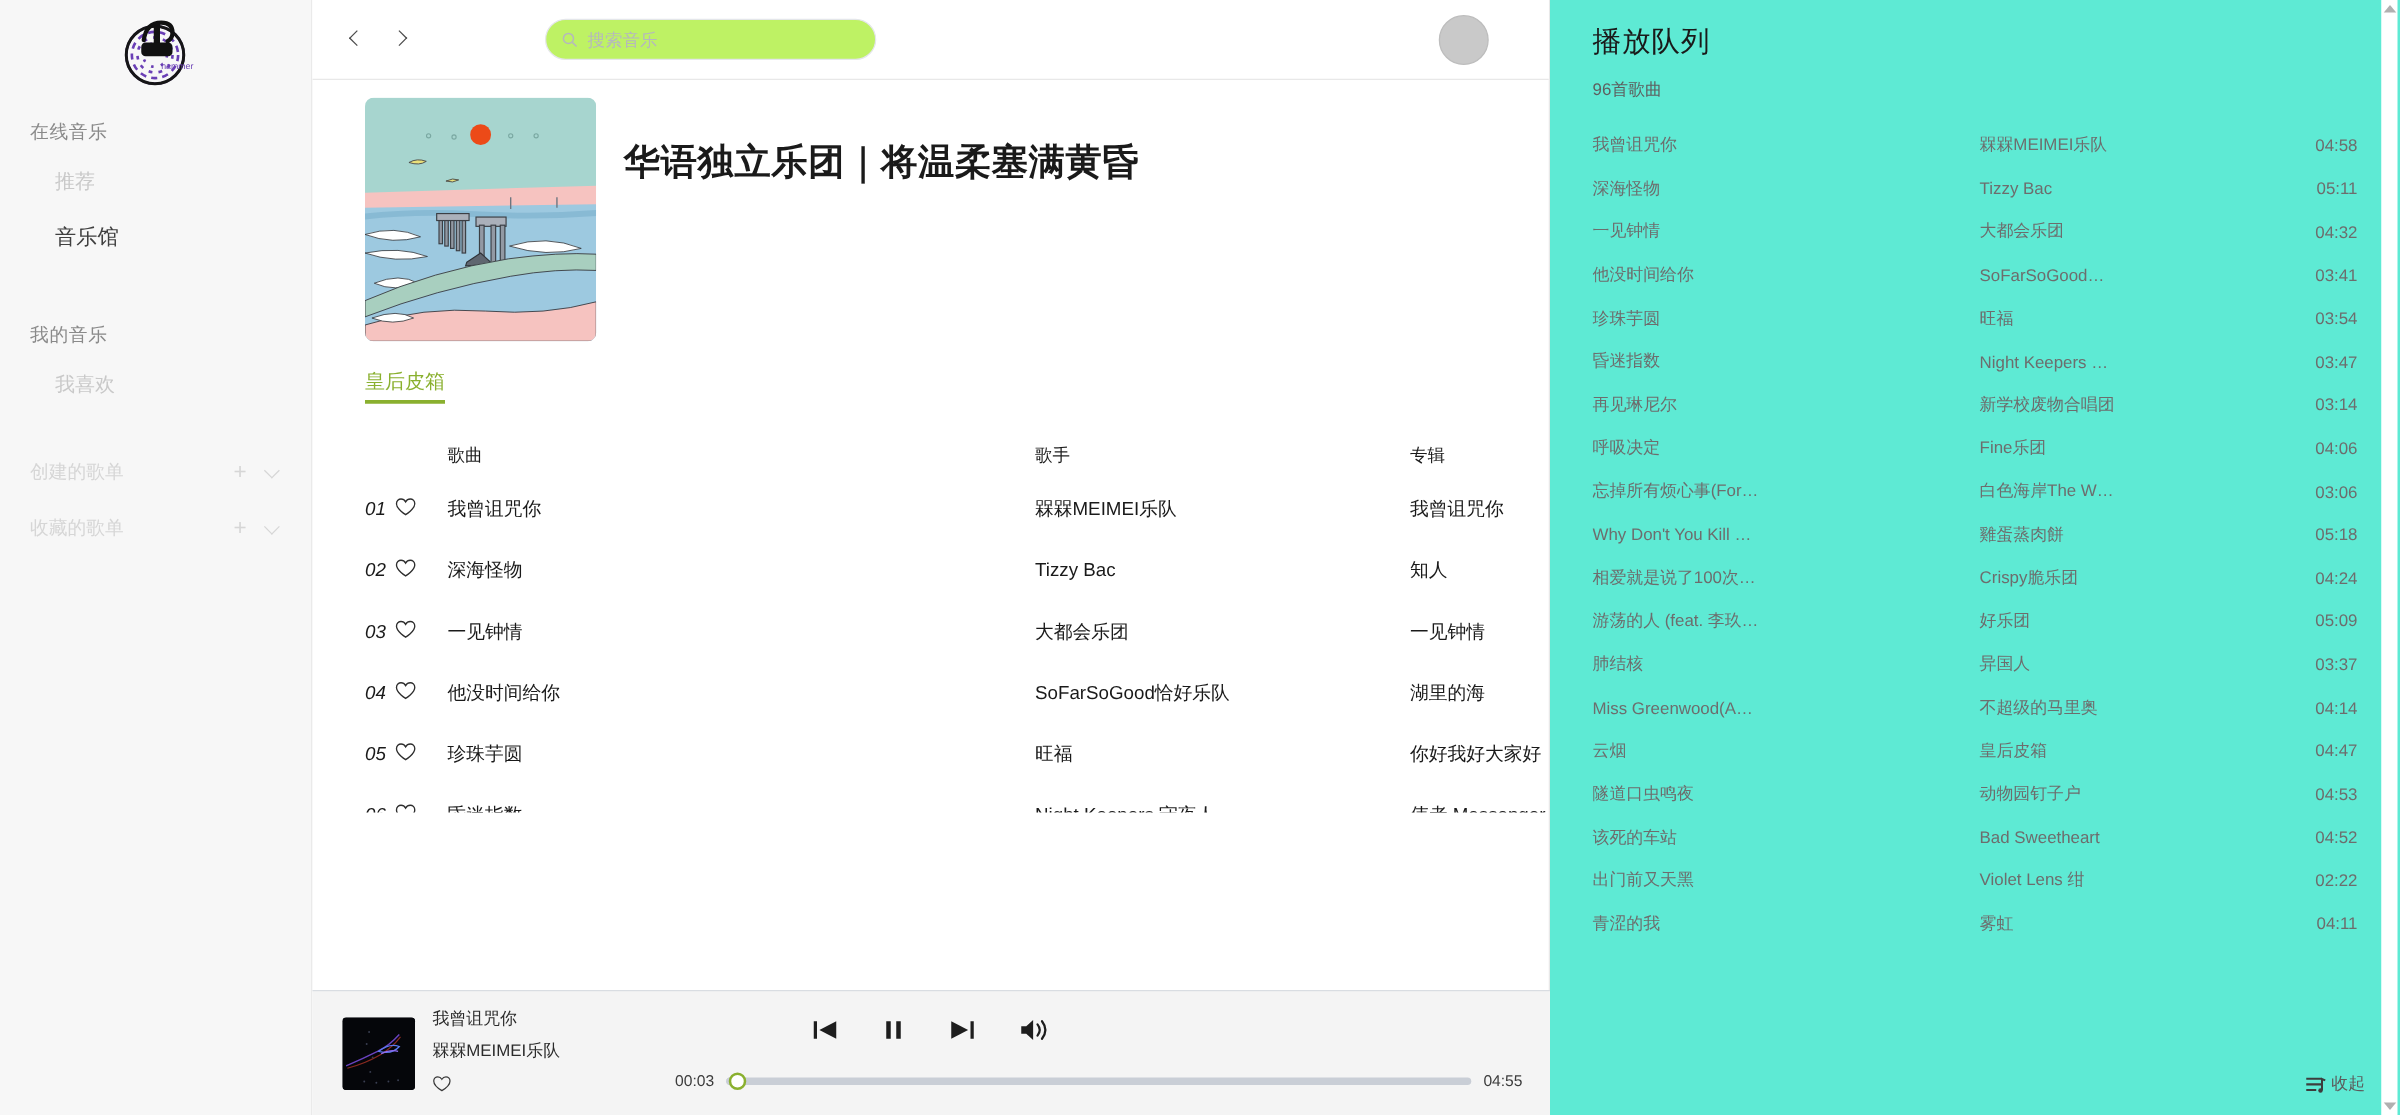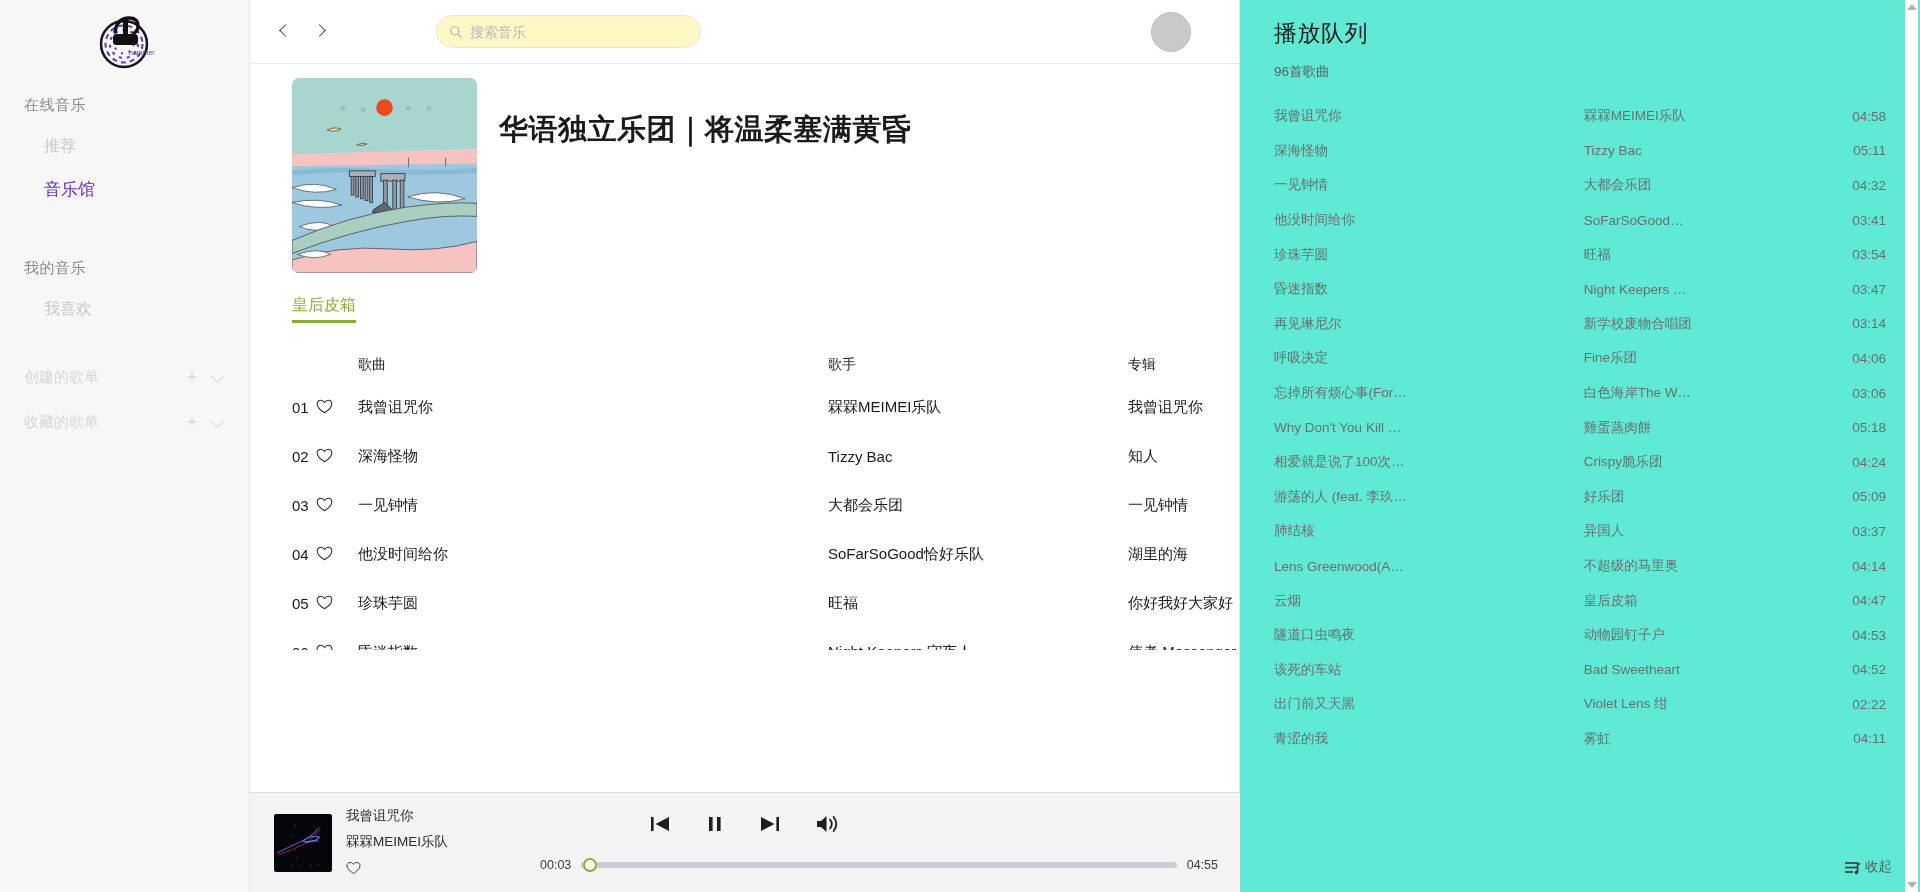--- a/index.html
+++ b/index.html
@@ -27,21 +27,21 @@
   .logo { width: 64px; height: 64px; position: relative; }
   .nav-group { margin-top: 8px; font-family: Liberation Serif, serif; }
   .nav-group-title {
     font-size: 15px; color: #8a8a8a;
     padding: 10px 0 10px 24px; letter-spacing: .5px;
   }
   .nav-item {
     font-size: 16px; padding: 11px 0 11px 44px;
     color: #c9c9c9; cursor: pointer; line-height: 1.2;
   }
-  .nav-item.active { color: #6d28d9; font-size: 17px; padding-top: 14px; padding-bottom: 14px;}
+  .nav-item.active { color: #404040; font-size: 17px; padding-top: 14px; padding-bottom: 14px;}
   .nav-spacer { height: 26px; }
   .nav-section-row {
     display: flex; align-items: center;
     padding: 12px 18px 12px 24px;
     color: #d6d6d6; font-size: 15px; cursor: pointer;
   }
   .nav-section-row .label { flex: 1; }
   .nav-section-row .act {
     width: 26px; text-align: center; color: #d6d6d6; font-size: 18px;
     display:inline-flex; align-items:center; justify-content:center;
@@ -75,21 +75,21 @@
     width:8px; height:8px; border-left:1.7px solid #4a4a4a; border-bottom:1.7px solid #4a4a4a;
     transform: rotate(45deg);
   }
   .arrow.right::after{
     transform: rotate(-135deg); left:1px;
   }
   .search-box {
     margin-left: 100px;
     width: 265px; height: 33px; border: 1px solid #e4e6ea;
     border-radius: 17px; display: flex; align-items: center;
-    padding: 0 12px; background: #fef9c3;
+    padding: 0 12px; background: #bef264;
   }
   .search-box svg { flex: 0 0 14px; margin-right: 7px; }
   .search-box input {
     border: none; outline: none; font-size: 14px;
     color: #333; width: 100%;
     font-family: "Liberation Sans", sans-serif; background: transparent;
   }
   .search-box input::placeholder { color: #b5b8bd; }
   .avatar {
     width: 40px; height: 40px; border-radius: 50%;
@@ -126,21 +126,21 @@
   }
 
   table.songs { width: 100%; border-collapse: collapse; margin-top: 24px; }
   table.songs th {
     font-size: 14px; font-weight: normal; color: #1a1a1a;
     text-align: left; padding: 9px 0 9px 0; white-space: nowrap;
   }
   table.songs td {
     font-size: 15px; color: #1a1a1a; padding: 15px 0; white-space: nowrap;
   }
-  .c-idx { width: 66px; padding-left: 42px !important; color:#3a3a3a; font-size:14px; }
+  .c-idx { width: 66px; padding-left: 42px !important; color:#3a3a3a; font-size:14px;font-style:italic; }
   .c-like{ width: 42px; }
   .c-name{ width: 470px; }
   .c-artist{ width: 300px; }
   .c-album{ width: auto; }
   .heart { cursor: pointer; display:inline-block; }
 
   
   .queue {
     flex: 1; height: 892px; background: #5eead4;
     position: relative; padding: 0;
@@ -488,21 +488,21 @@
               <td class="q-name">游荡的人 (feat. 李玖…</td>
               <td class="q-artist">好乐团</td>
               <td class="q-time">05:09</td>
             </tr>
             <tr class="qrow">
               <td class="q-name">肺结核</td>
               <td class="q-artist">异国人</td>
               <td class="q-time">03:37</td>
             </tr>
             <tr class="qrow">
-              <td class="q-name">Lens Greenwood(A…</td>
+              <td class="q-name">Miss Greenwood(A…</td>
               <td class="q-artist">不超级的马里奥</td>
               <td class="q-time">04:14</td>
             </tr>
             <tr class="qrow">
               <td class="q-name">云烟</td>
               <td class="q-artist">皇后皮箱</td>
               <td class="q-time">04:47</td>
             </tr>
             <tr class="qrow">
               <td class="q-name">隧道口虫鸣夜</td>

